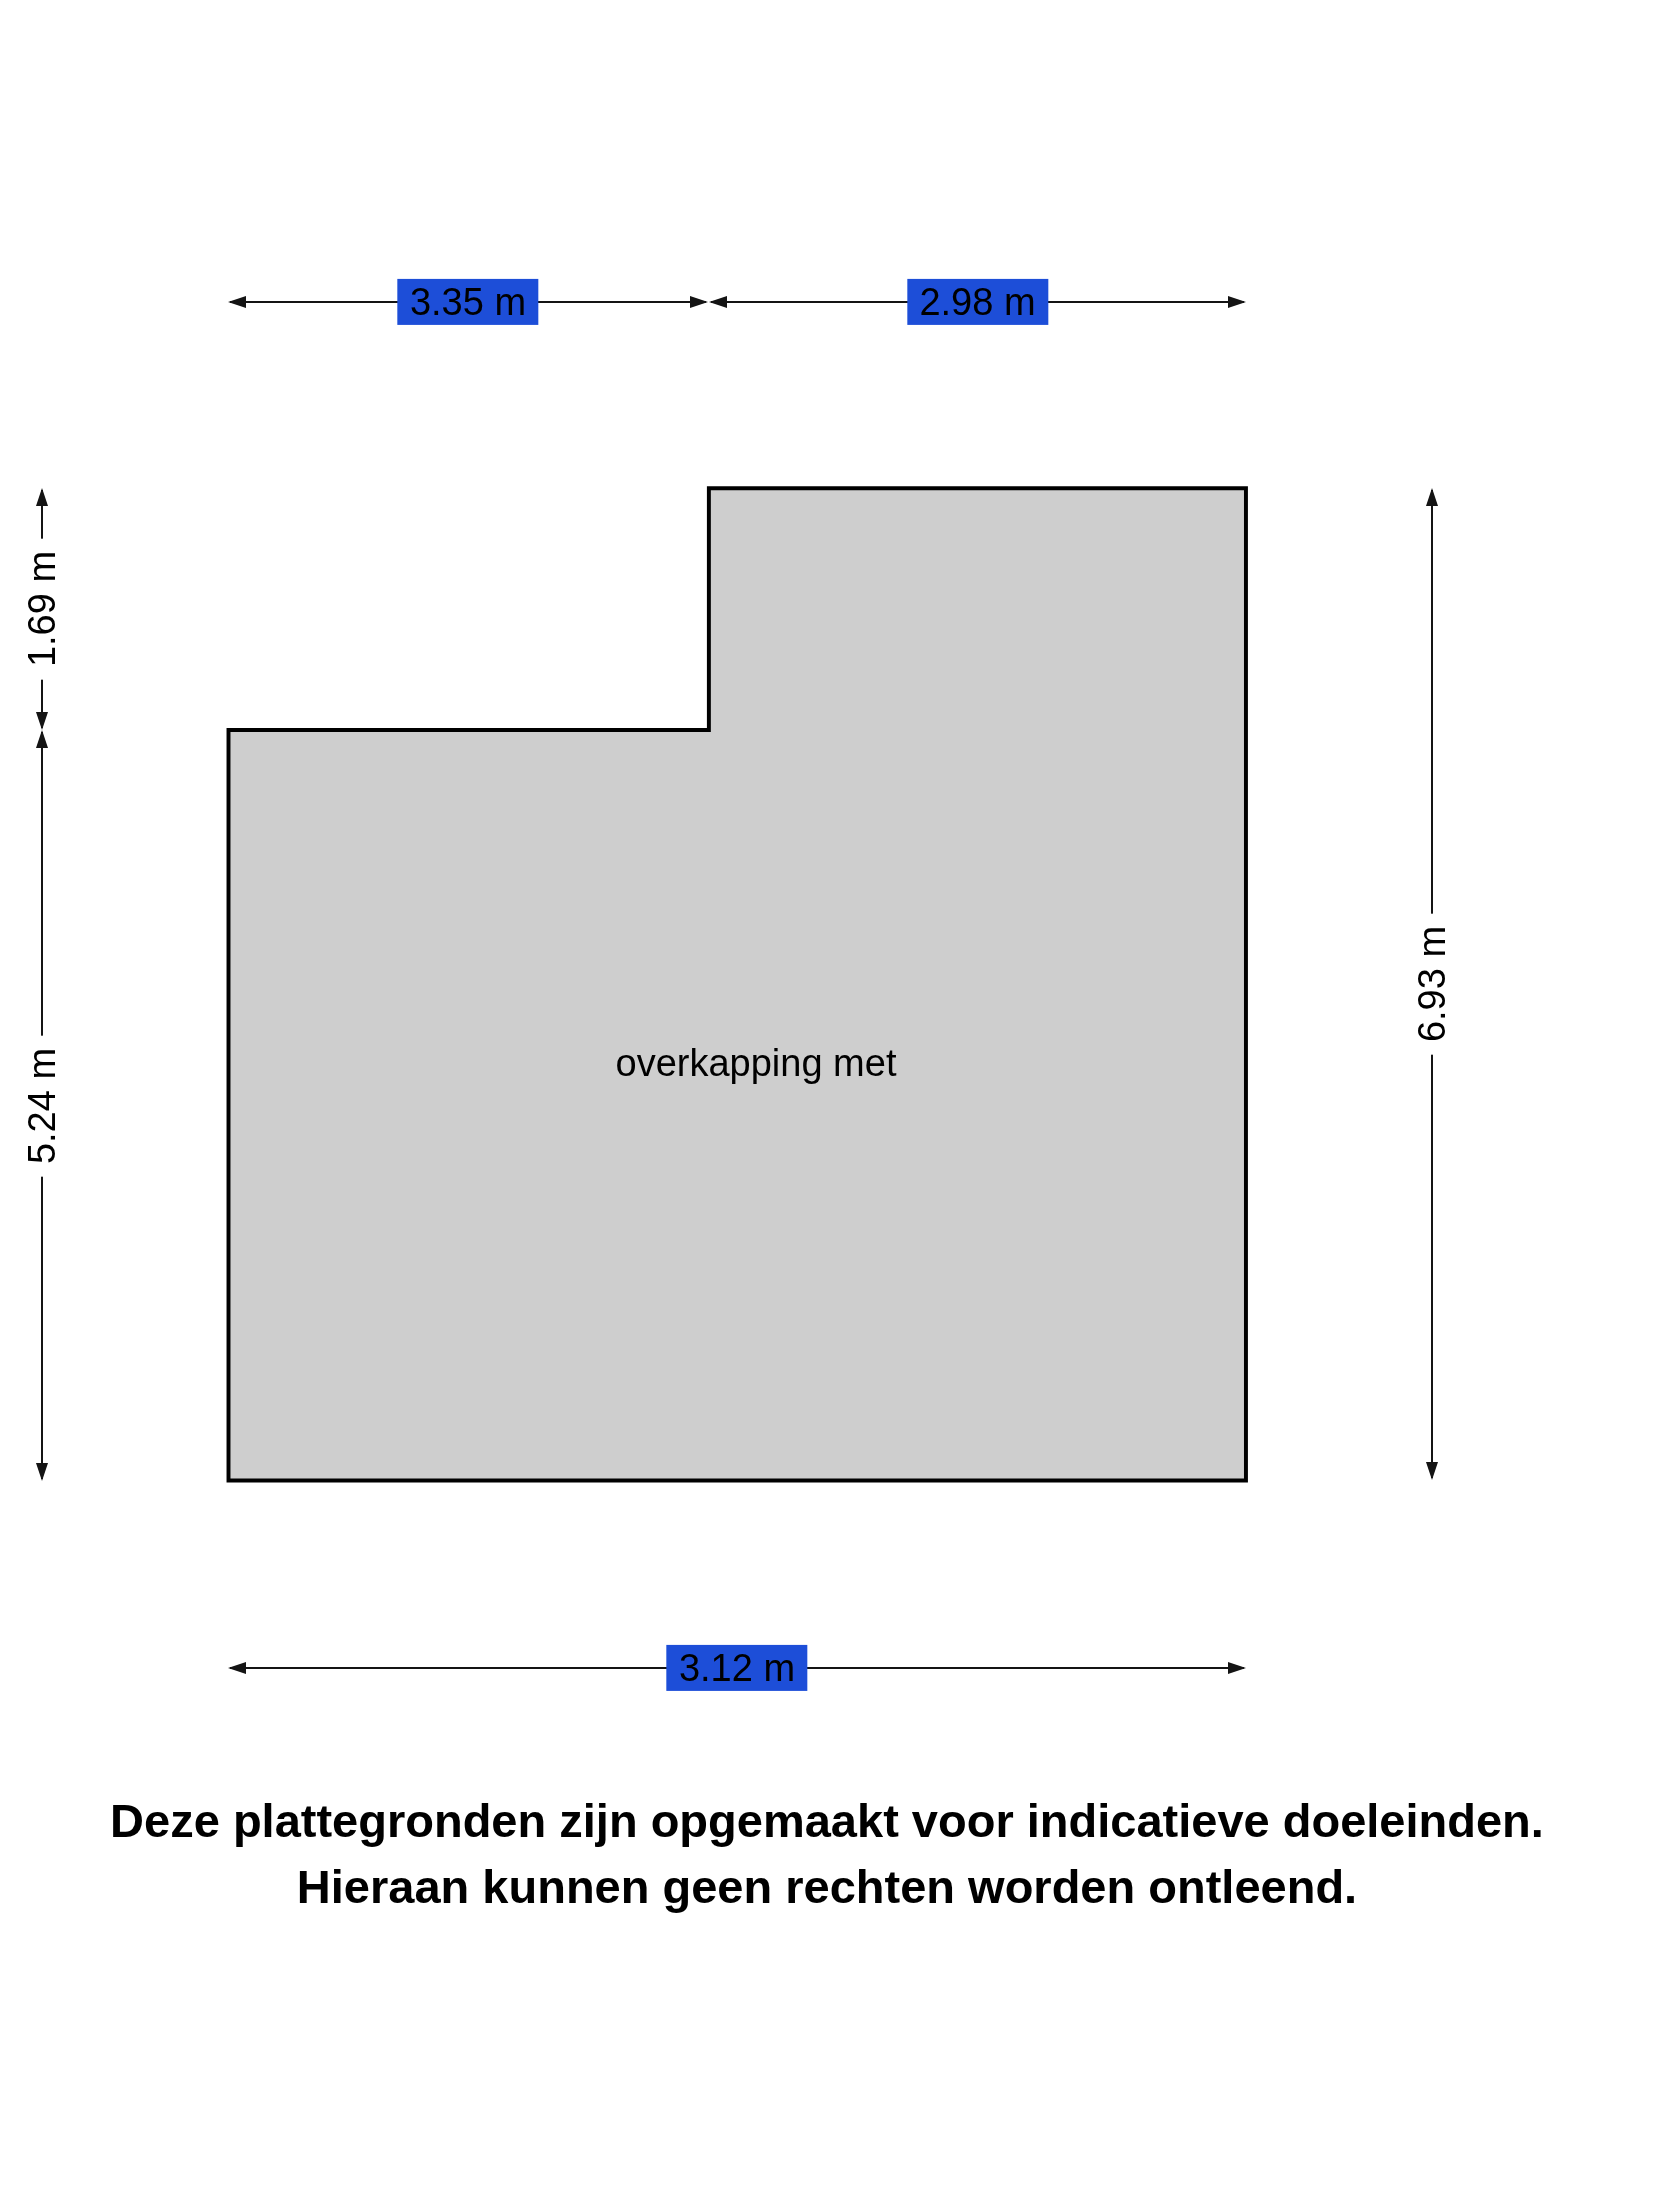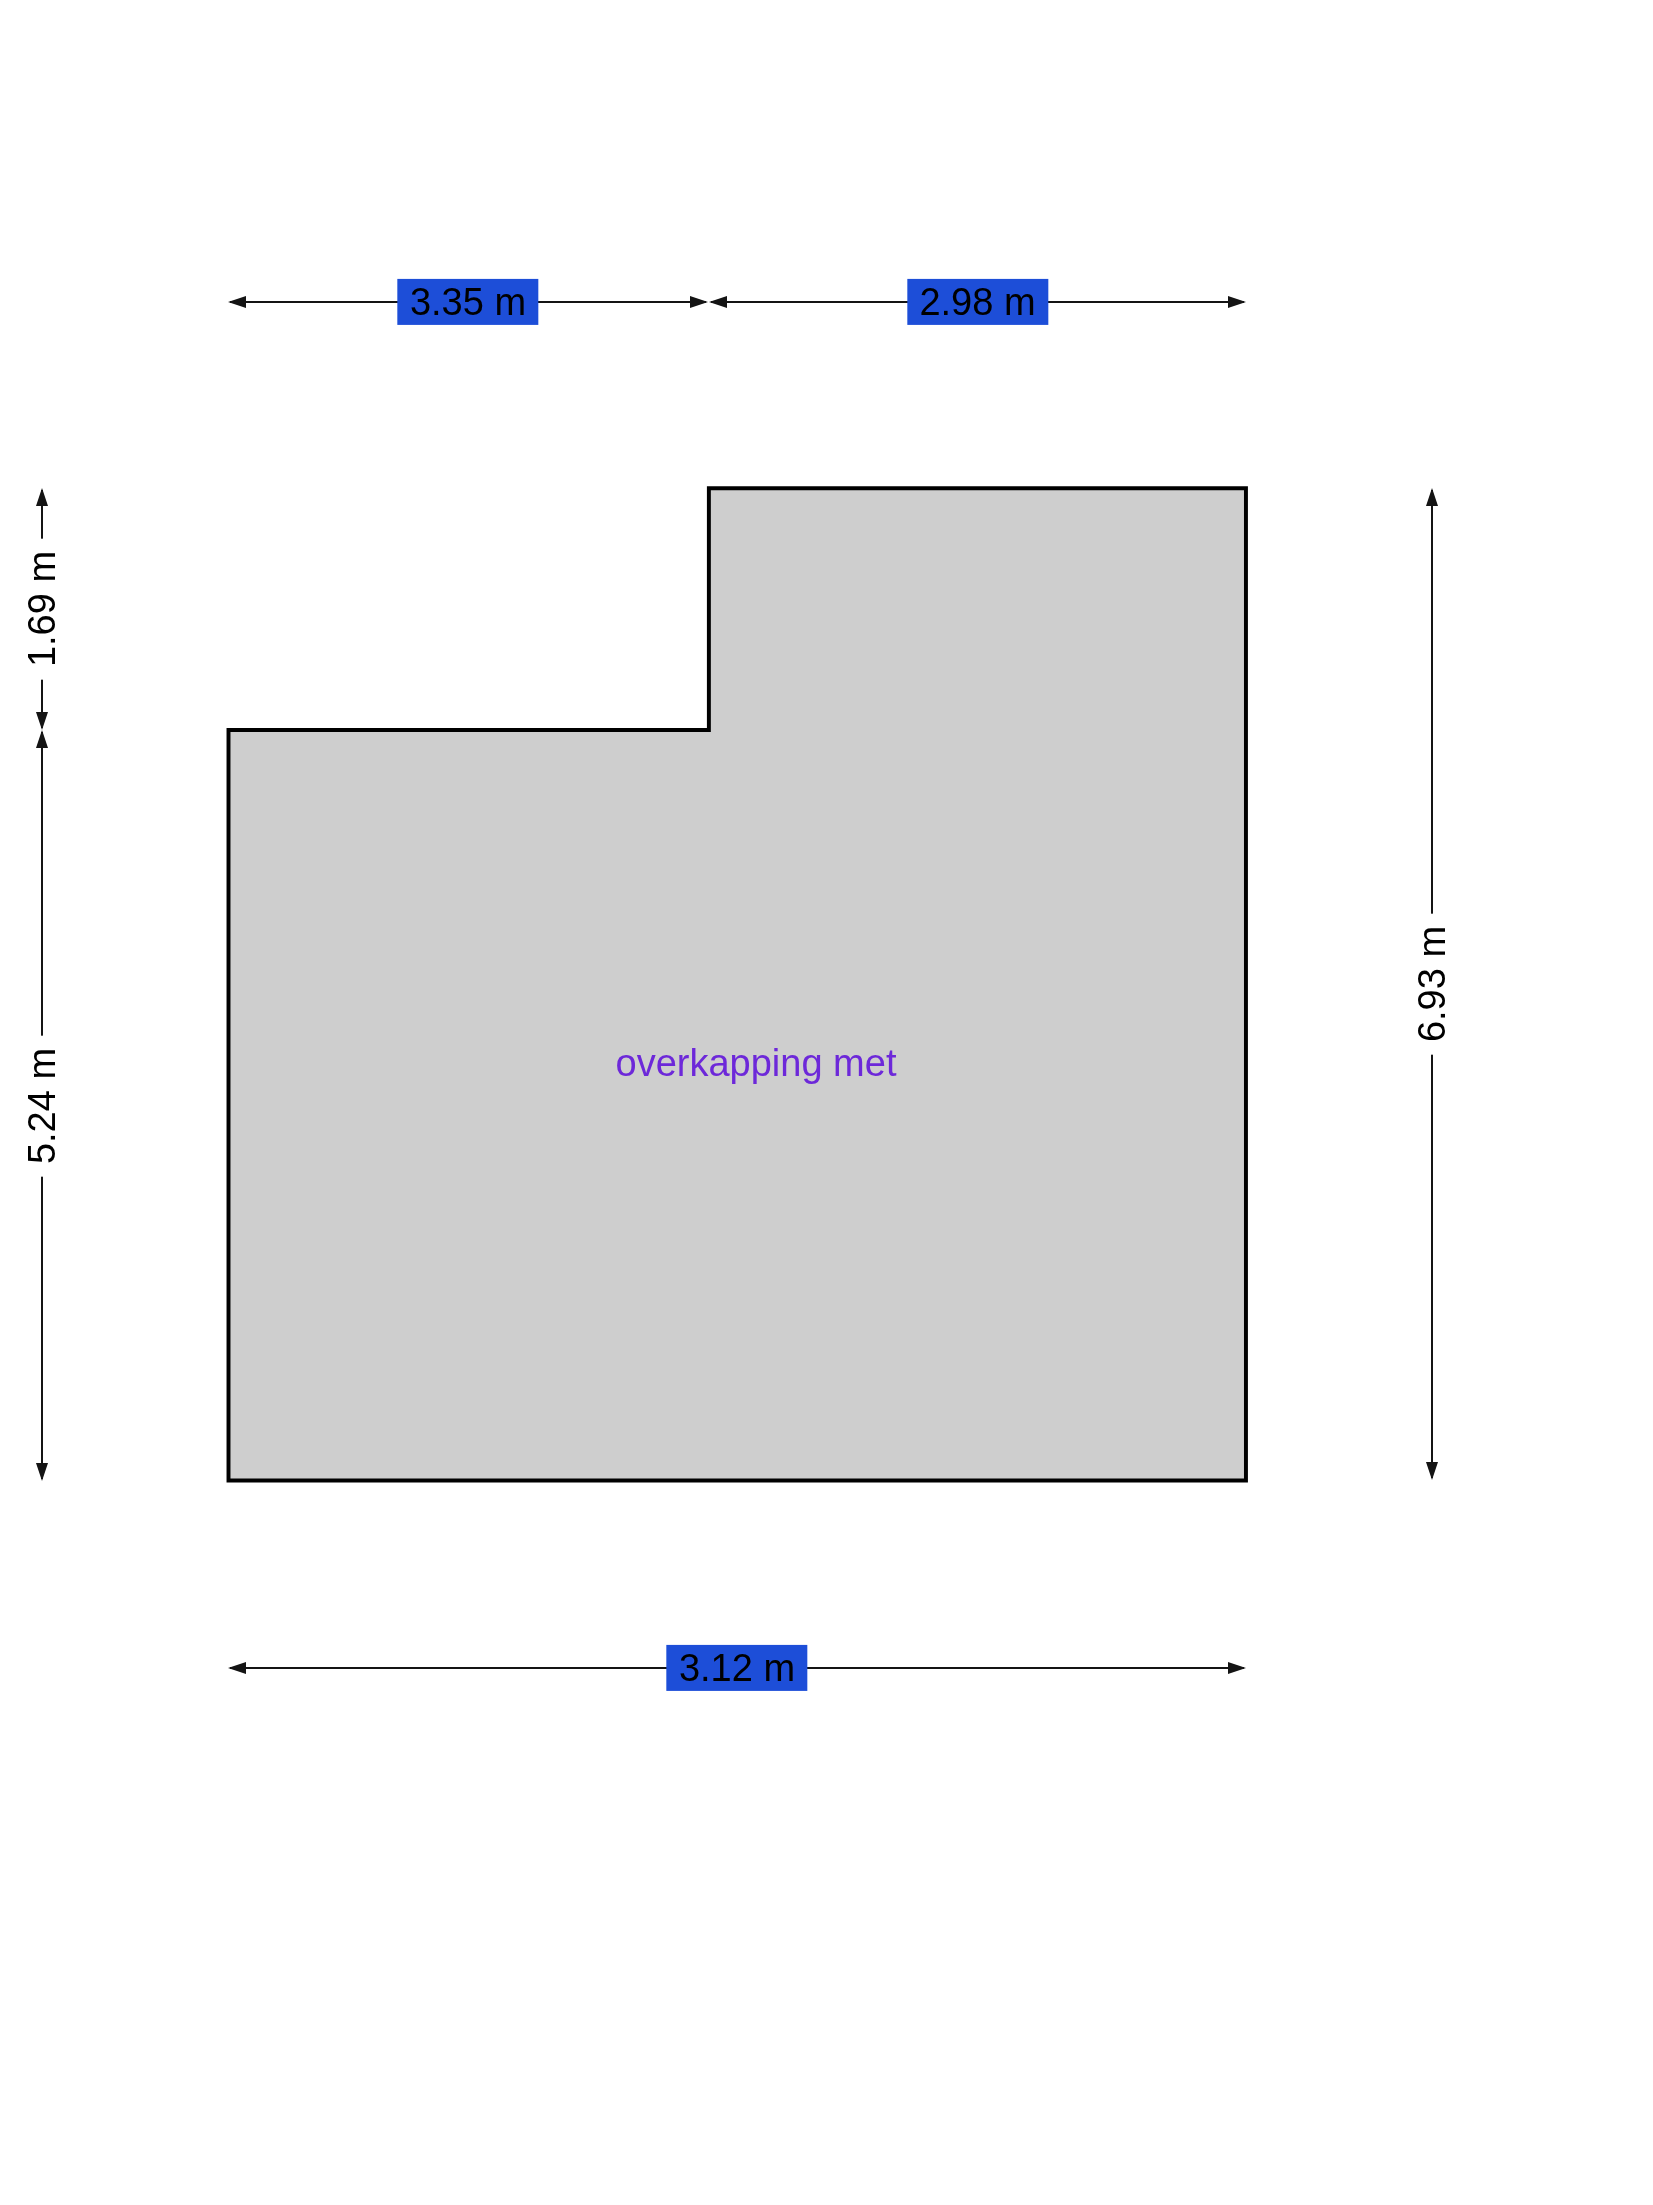--- a/index.html
+++ b/index.html
@@ -18,21 +18,21 @@
 
   
   .room-label {
     position: absolute;
     left: 756px;
     top: 1044px;
     transform: translateX(-50%);
     text-align: center;
     font-size: 38px;
     line-height: 39px;
-    color: #6d28d9;
+    color: #000000;
     white-space: nowrap;
   }
 
   
   .dim-h { position: absolute; height: 0; }
   .dim-h .line {
     position: absolute; left: 1.6px; right: 1.6px; top: -1.2px;
     height: 2.4px; background: #141414;
   }
   .dim-h .arr-l {
@@ -139,15 +139,19 @@
     <div class="lbl">6.93 m</div>
   </div>
 
   <div class="dim-h" style="left:228px; top:1668px; width:1018px;">
     <div class="line"></div>
     <div class="arr-l"></div>
     <div class="arr-r"></div>
     <div class="lbl">3.12 m</div>
   </div>
 
+  <div class="disclaimer">
+    <div>Deze plattegronden zijn opgemaakt voor indicatieve doeleinden.</div>
+    <div>Hieraan kunnen geen rechten worden ontleend.</div>
+  </div>
 
 </div>
 
 
 </body></html>

